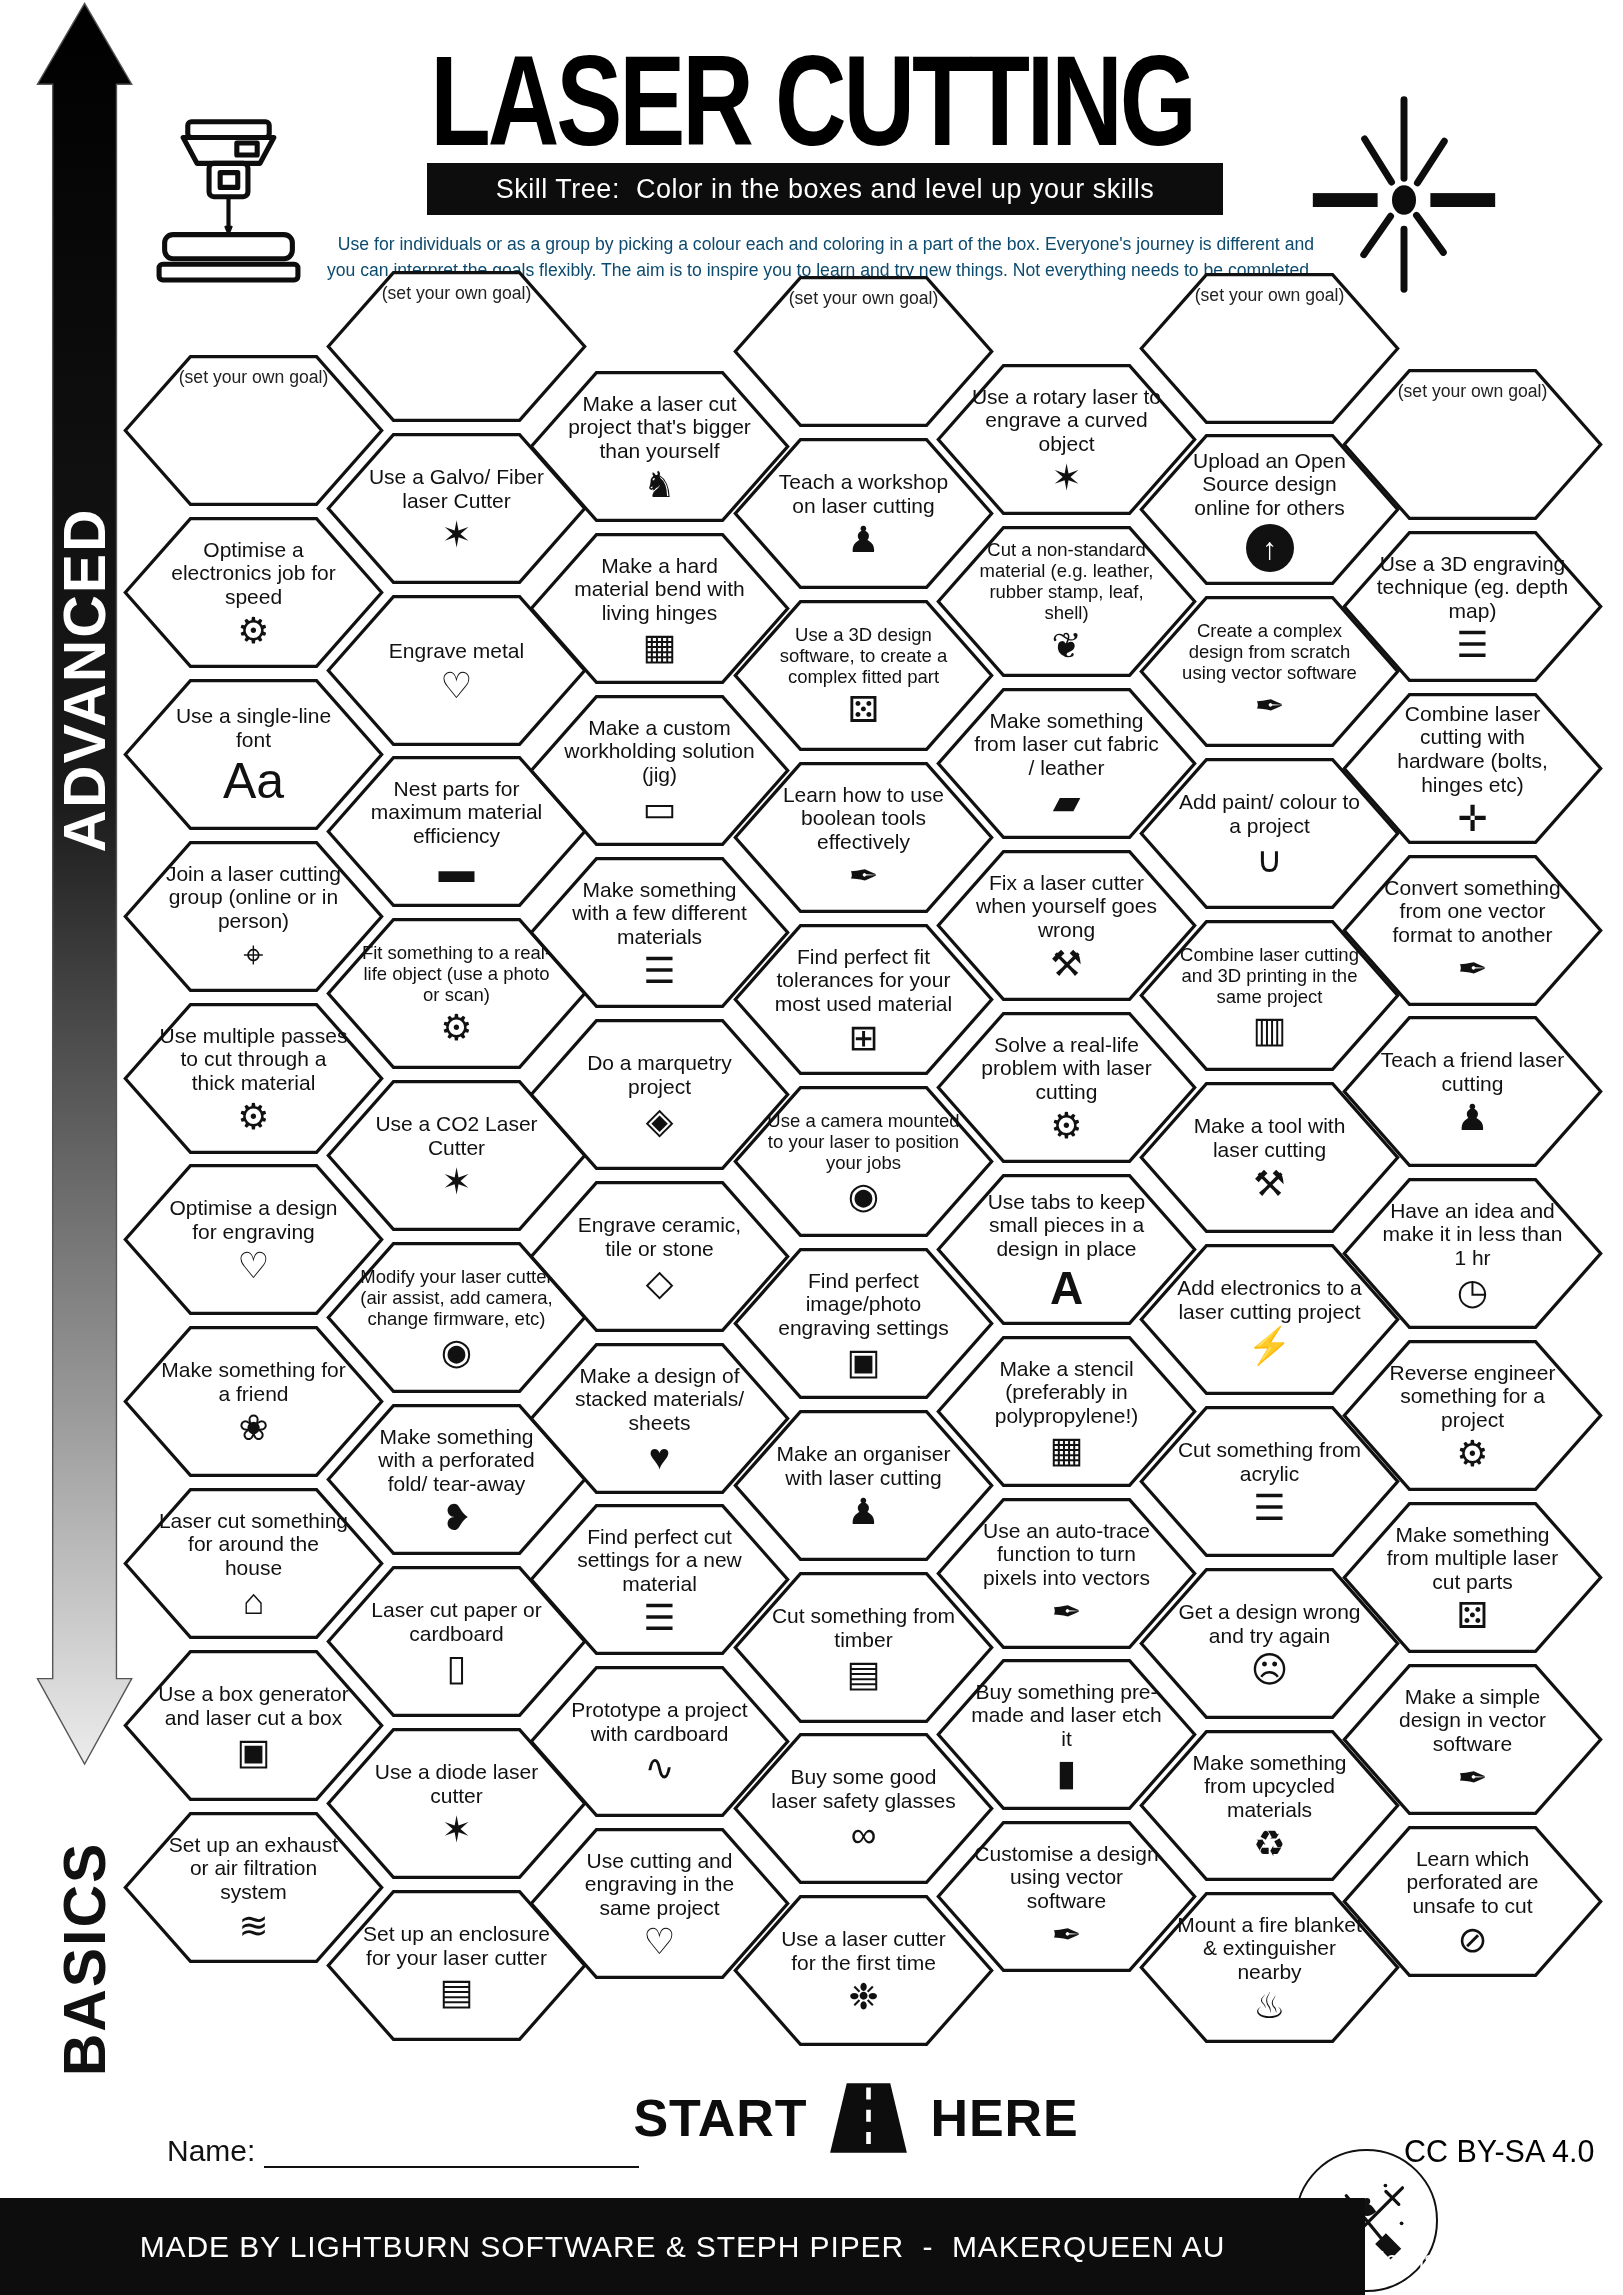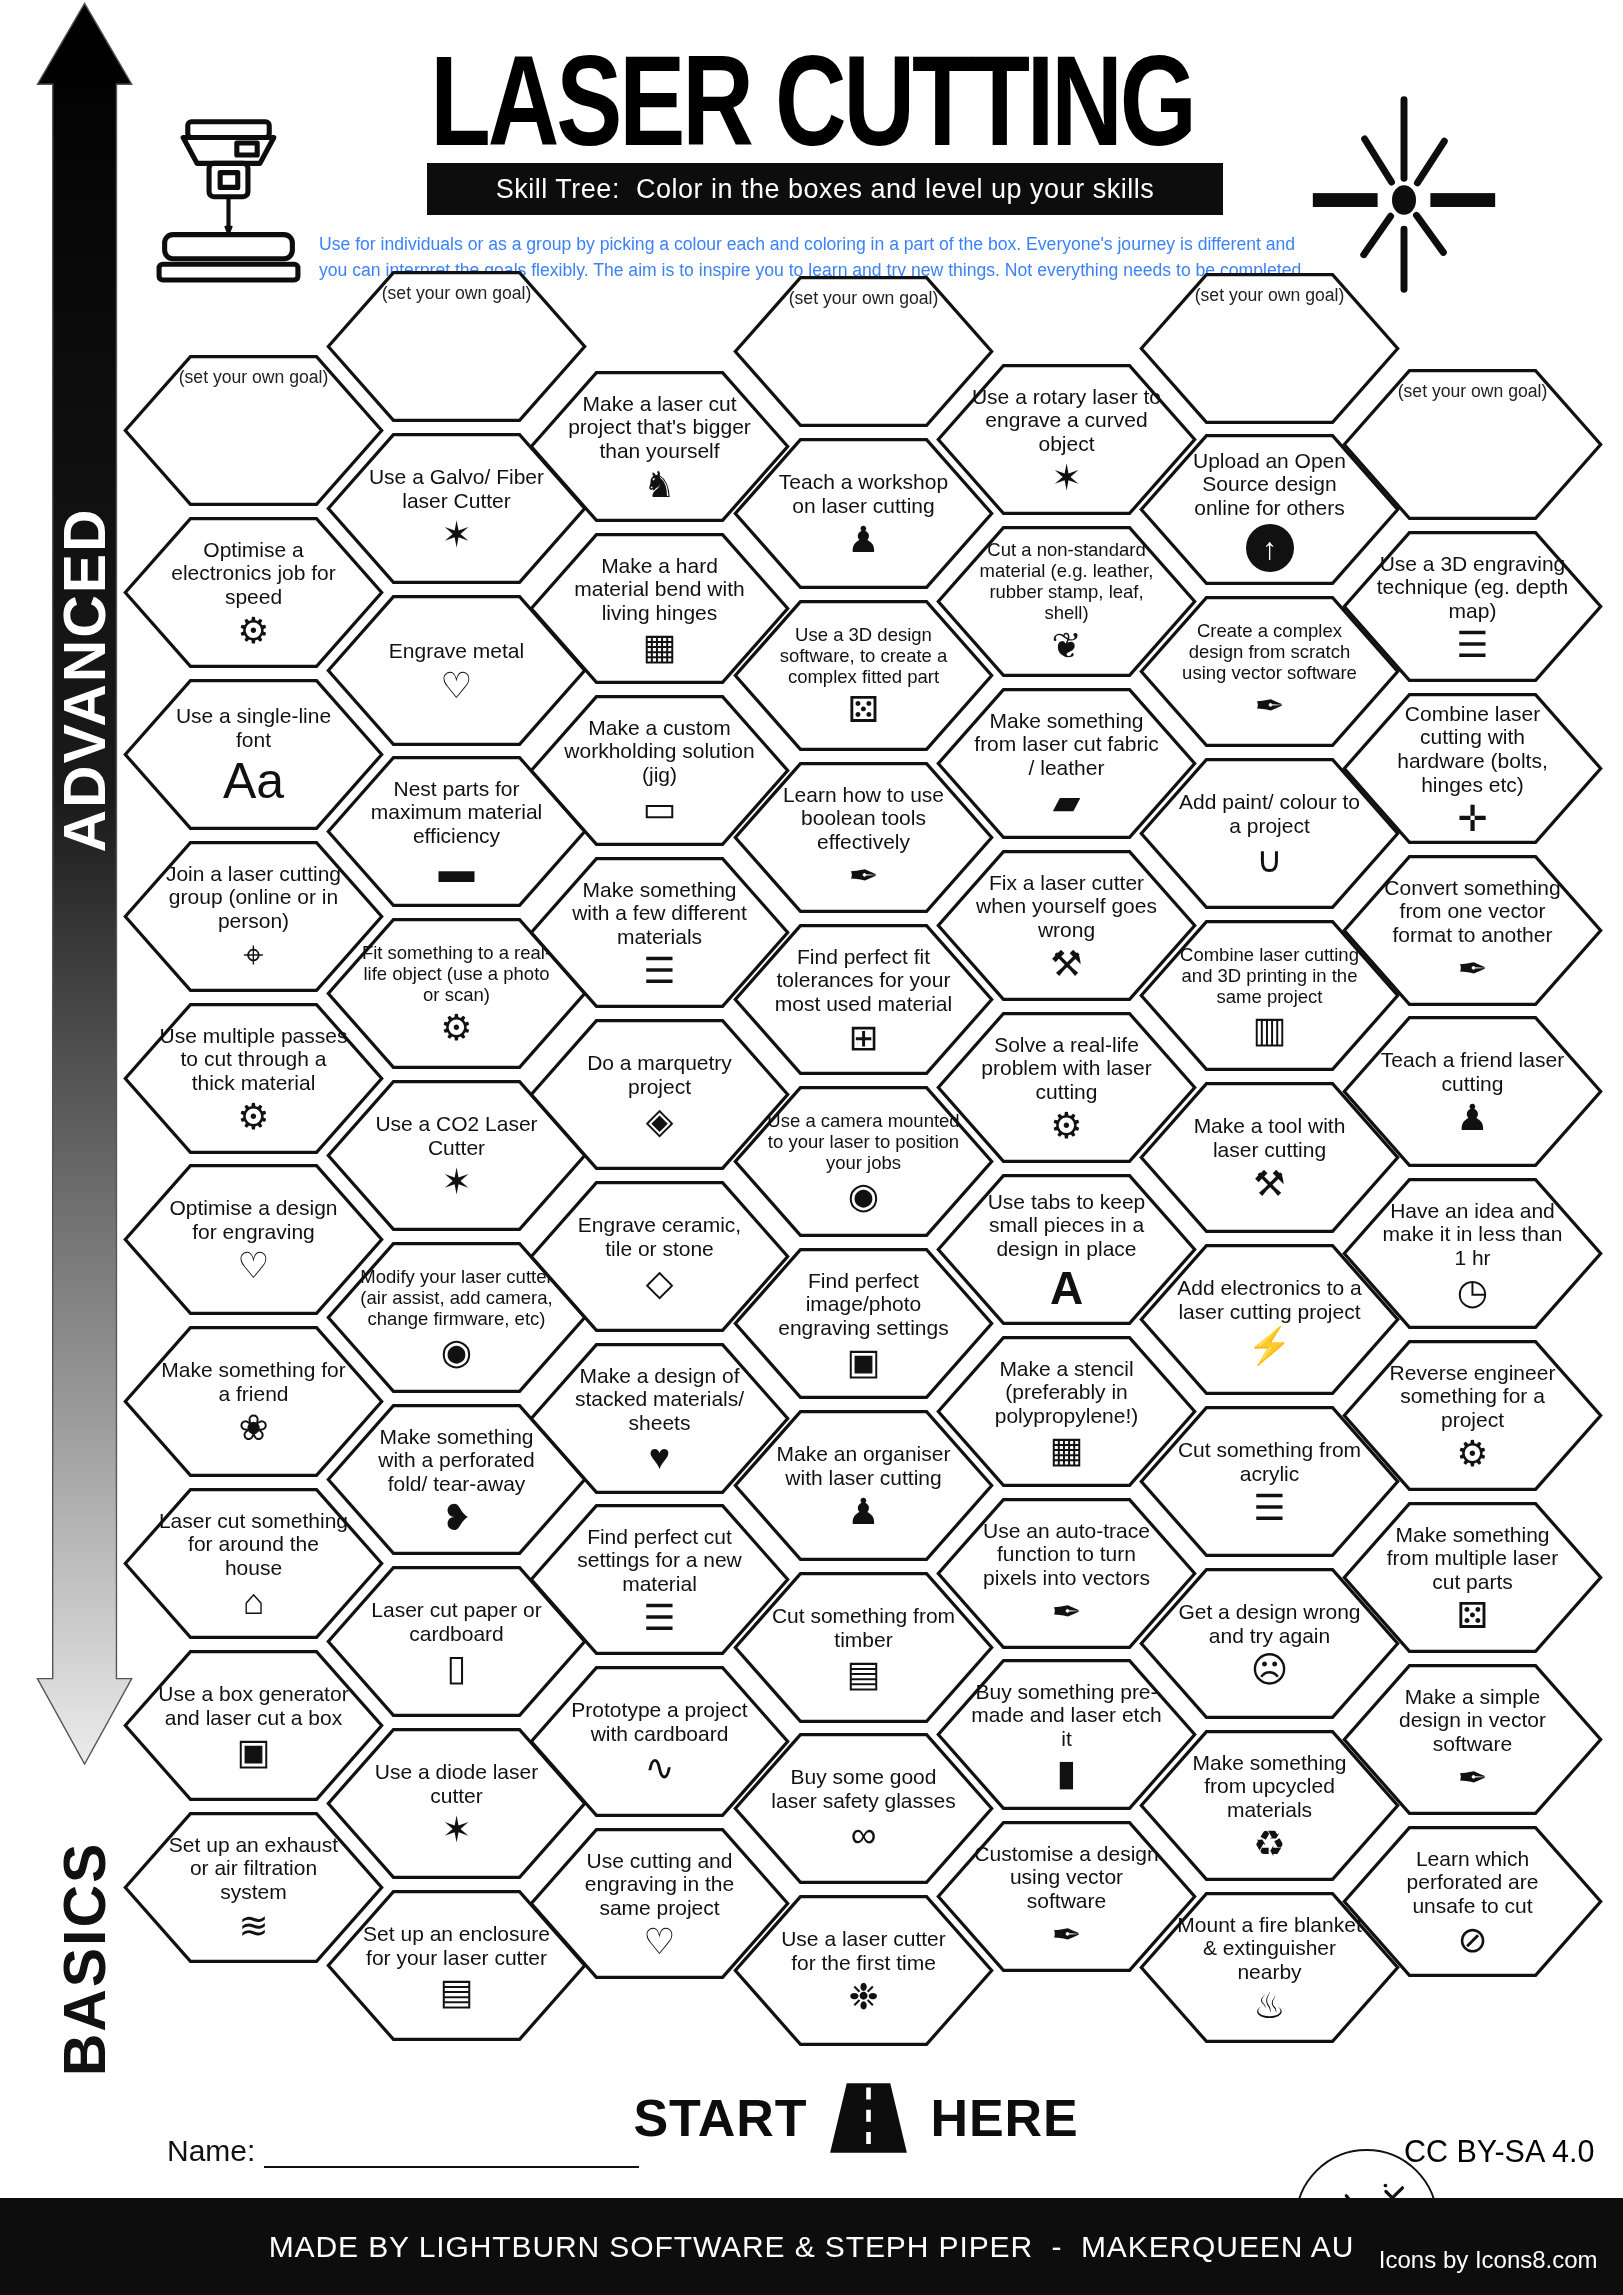--- a/index.html
+++ b/index.html
@@ -5,22 +5,22 @@
   html,body{margin:0;padding:0;background:#fff;}
   body{font-family:"Liberation Sans", sans-serif;color:#111;}
   #poster{position:relative;width:1623px;height:2295px;background:#fff;overflow:hidden;}
 
   
   .title{position:absolute;top:27px;left:50%;transform:translateX(-50%) scaleX(.84) scaleY(1.08);
     transform-origin:center top;font-size:118px;font-weight:bold;letter-spacing:-3.7px;white-space:nowrap;color:#000;}
   .subtitle-bar{position:absolute;left:427px;top:163px;width:796px;height:52px;background:#0d0d0d;
     display:flex;align-items:center;justify-content:center;}
   .subtitle-bar span{color:#fff;font-size:27px;letter-spacing:0.5px;white-space:pre;}
-  .description{position:absolute;left:319px;top:231px;width:995px;text-align:left;
-    font-size:17.6px;line-height:1.5;color:#3b82f6;}
+  .description{position:absolute;left:319px;top:231px;width:995px;text-align:right;
+    font-size:17.6px;line-height:1.5;color:#0c4a6e;}
   .hdr-icon{position:absolute;}
 
   
   #level-arrow{position:absolute;left:0;top:0;}
   .vlabel{position:absolute;font-weight:bold;white-space:nowrap;}
   #advanced-label{left:85px;top:680px;transform:translate(-50%,-50%) rotate(-90deg);
     color:#fff;font-size:59px;letter-spacing:1.9px;}
   #basics-label{left:85px;top:1959px;transform:translate(-50%,-50%) rotate(-90deg);
     color:#111;font-size:59px;letter-spacing:1.9px;}
 
@@ -40,21 +40,21 @@
     display:flex;align-items:center;justify-content:center;font-size:30.5px;font-weight:bold;}
 
   
   #start-here{position:absolute;left:611px;top:2081px;width:490px;display:flex;align-items:center;
     justify-content:center;gap:21px;}
   #start-here .sh-word{font-size:52px;font-weight:bold;letter-spacing:0.9px;color:#0d0d0d;}
   #name-row{position:absolute;left:167px;top:2134px;display:flex;align-items:flex-end;}
   #name-row .name-label{font-size:30px;color:#111;}
   #name-row .name-line{width:375px;border-bottom:2.3px solid #111;height:32px;margin-left:8.3px;}
   #license{position:absolute;left:1404px;top:2134px;font-size:30.5px;color:#000000;}
-  #footer-bar{position:absolute;left:0;top:2198px;width:1623px;height:97px;background:#0d0d0d;
+  #footer-bar{position:absolute;left:0;top:2198px;width:1365px;height:97px;background:#0d0d0d;
     display:flex;align-items:center;justify-content:center;}
   #footer-bar .credit{color:#fff;font-size:30px;letter-spacing:0.9px;white-space:pre;}
   #icons-credit{position:absolute;right:25.4px;top:2246px;color:#fff;font-size:24px;}
   #maker-logo{position:absolute;left:1295px;top:2149px;width:139px;height:139px;border-radius:50%;
     background:#fff;border:2.3px solid #111;display:flex;align-items:center;justify-content:center;}
 </style>
 </head>
 <body>
 
 <div id="poster">

